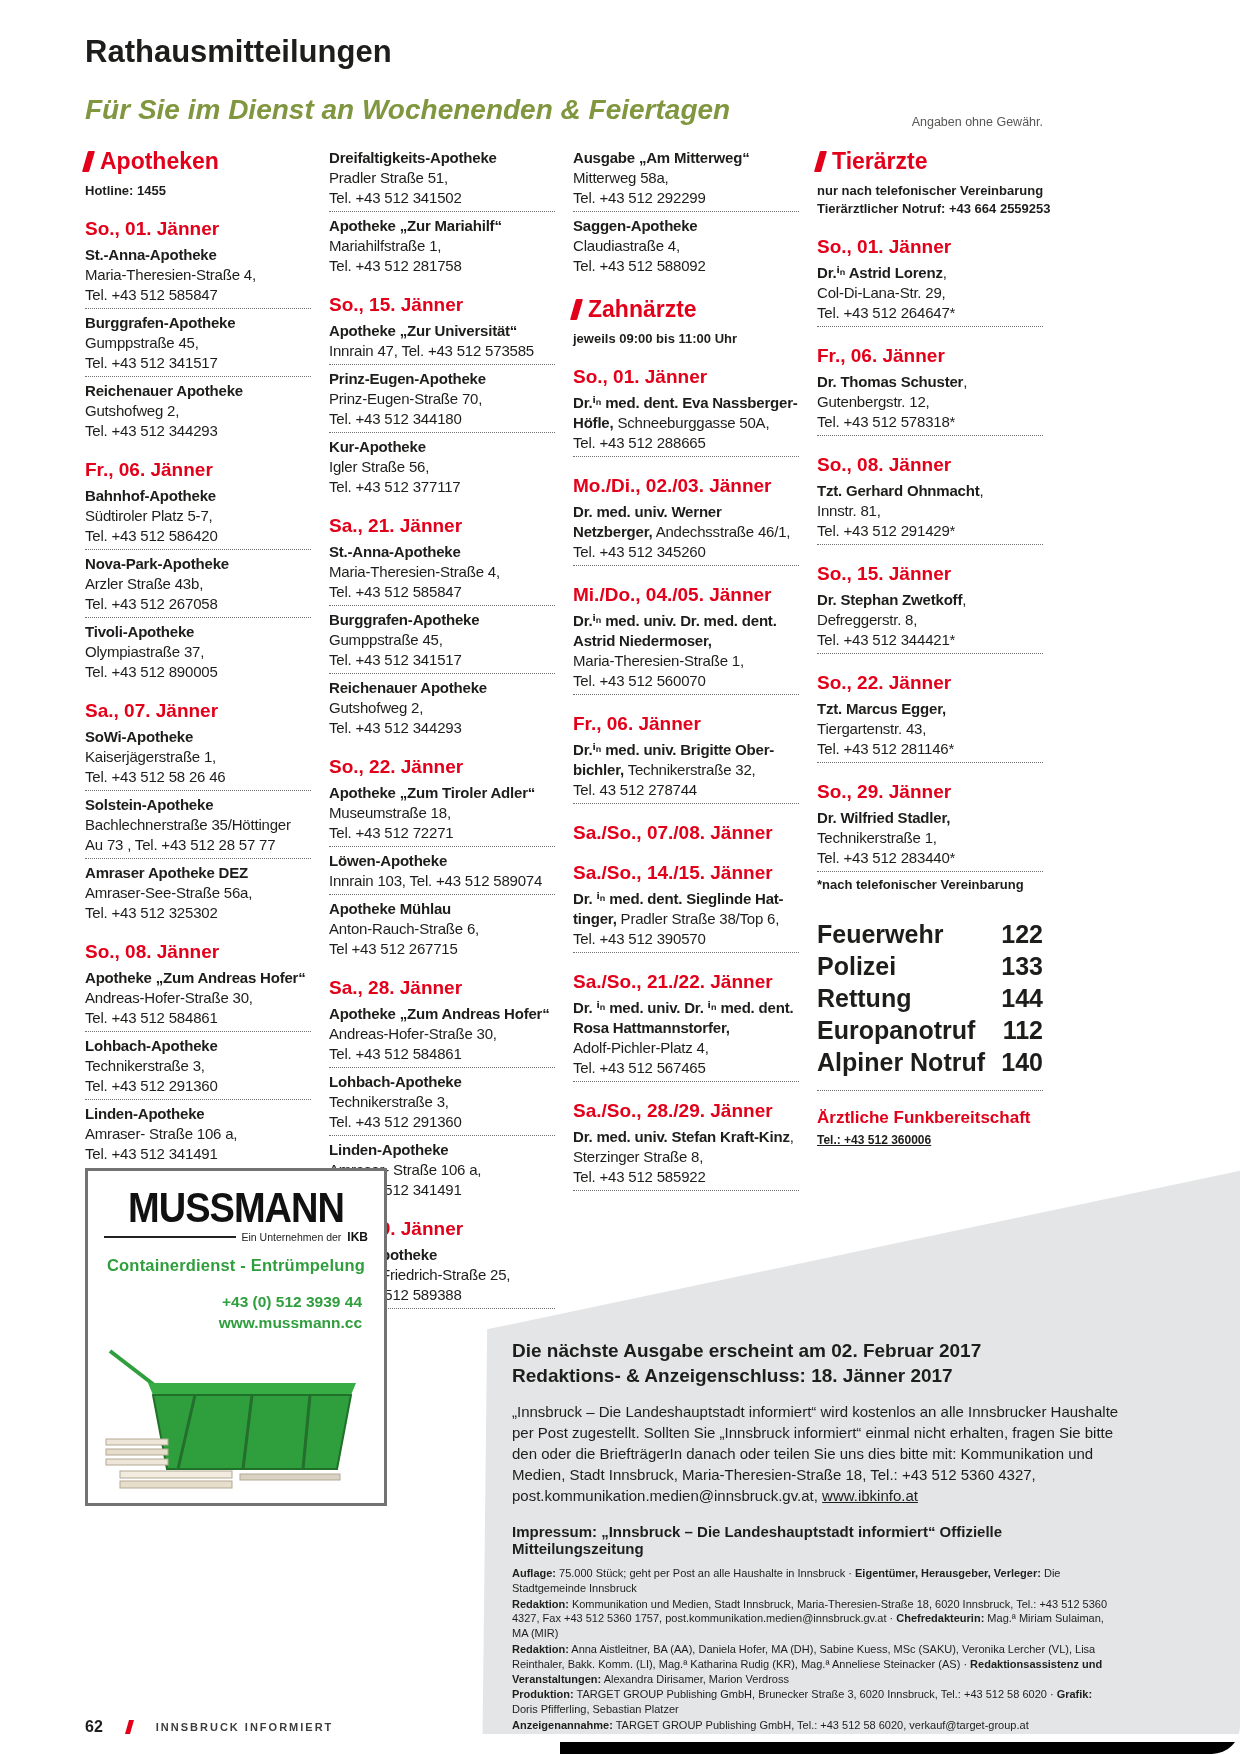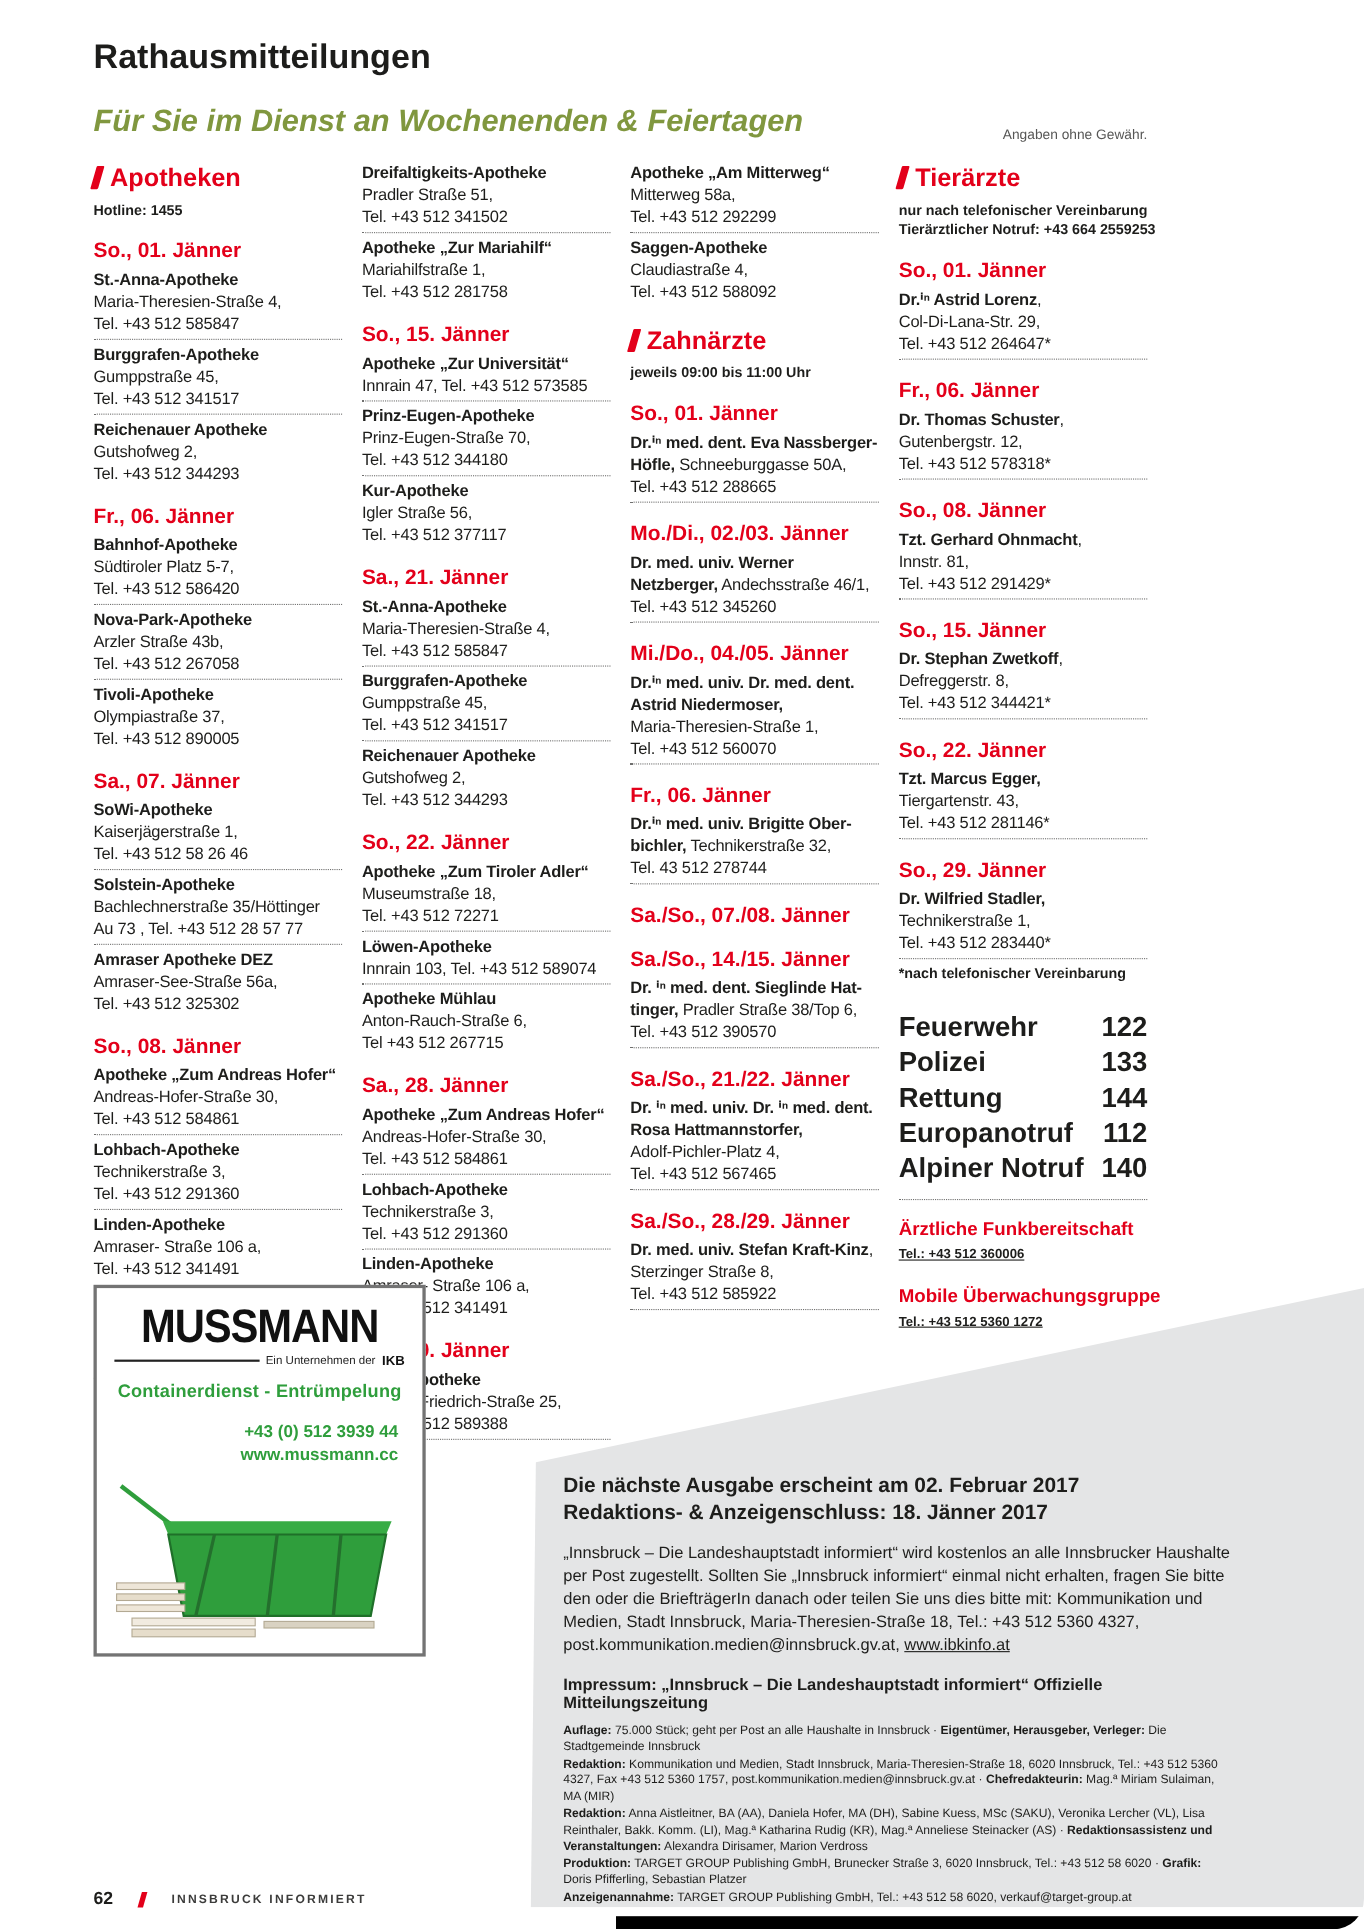--- a/index.html
+++ b/index.html
@@ -219,21 +219,21 @@
         </div>
         <div class="date-head">So., 29. Jänner</div>
         <div class="entry dv">
           <div class="eline"><span class="b">Stadt-Apotheke</span></div>
           <div class="eline">Herzog-Friedrich-Straße 25,</div>
           <div class="eline">Tel. +43 512 589388</div>
         </div>
       </div>
       <div class="col">
         <div class="entry dv">
-          <div class="eline"><span class="b">Apotheke „Am Mitterweg“</span></div>
+          <div class="eline"><span class="b">Ausgabe „Am Mitterweg“</span></div>
           <div class="eline">Mitterweg 58a,</div>
           <div class="eline">Tel. +43 512 292299</div>
         </div>
         <div class="entry">
           <div class="eline"><span class="b">Saggen-Apotheke</span></div>
           <div class="eline">Claudiastraße 4,</div>
           <div class="eline">Tel. +43 512 588092</div>
         </div>
         <div class="sec-head mt">
           <span class="slash"></span>
@@ -348,24 +348,20 @@
             <span>112</span>
           </div>
           <div class="emg-row">
             <span>Alpiner Notruf</span>
             <span>140</span>
           </div>
         </div>
         <div class="redtel">
           <div class="rt-title">Ärztliche Funkbereitschaft</div>
           <div class="rt-tel">Tel.: +43 512 360006</div>
-        </div>
-        <div class="redtel">
-          <div class="rt-title">Mobile Überwachungsgruppe</div>
-          <div class="rt-tel">Tel.: +43 512 5360 1272</div>
         </div>
       </div>
     </div>
 
   <div id="ad">
     <div class="ad-logo">MUSSMANN</div>
     <div class="ad-subline">
       <span class="ad-rule"></span>
       <span class="ad-subtxt">Ein Unternehmen der</span>
       <span class="ad-ikb">IKB</span>

